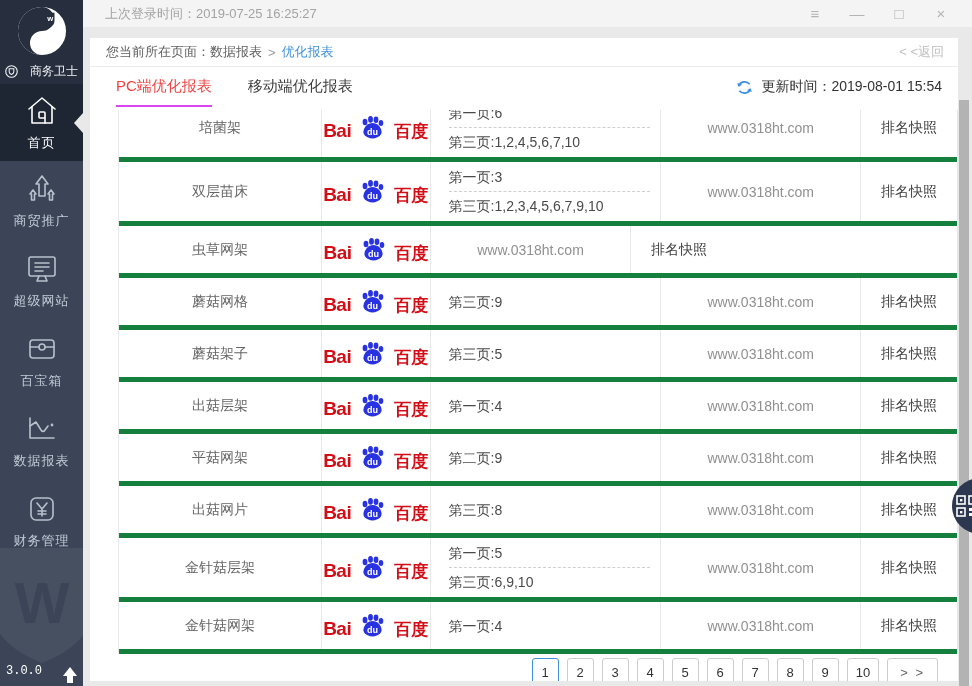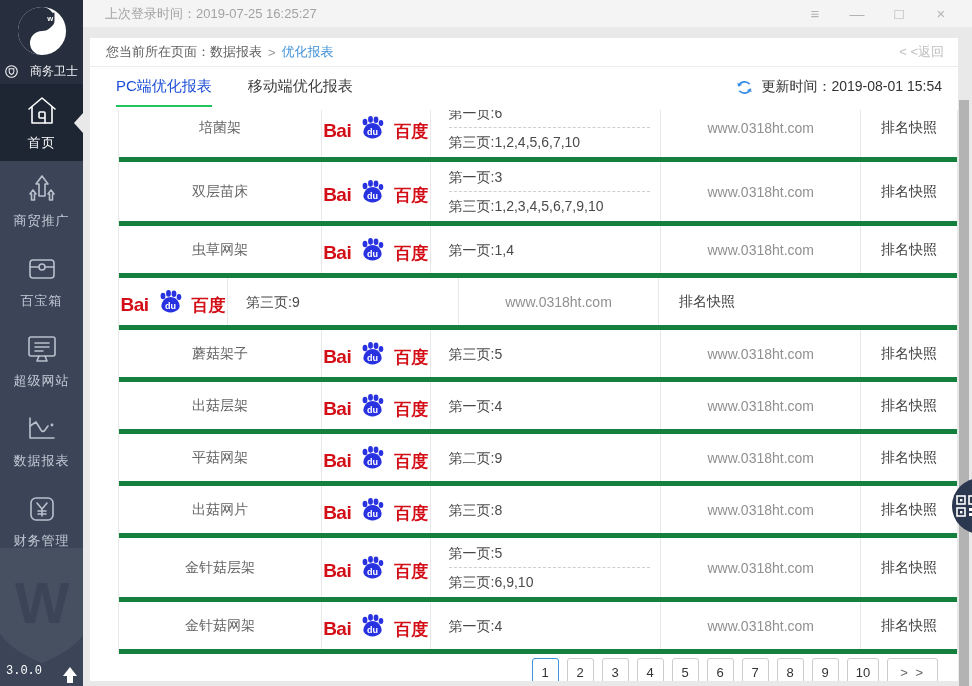--- a/index.html
+++ b/index.html
@@ -32,21 +32,21 @@
   .card { position:absolute; left:7px; top:38px; width:868px; height:643px; background:#ffffff; overflow:hidden; }
 
   .breadcrumb-row { height:29px; display:flex; align-items:center; padding:0 14px 0 16px; border-bottom:1px solid #ececec; font-size:13px; }
   .bc-static { color:#5f5f5f; }
   .bc-sep { color:#9a9a9a; margin:0 6px; }
   .bc-link { color:#4192d9; cursor:pointer; }
   .bc-back { margin-left:auto; color:#c0c0c0; font-size:13px; cursor:pointer; }
 
   .tab-row { height:40px; display:flex; align-items:center; padding:0 16px 0 26px; }
   .tab { font-size:15px; color:#3c3c3c; margin-right:36px; cursor:pointer; height:40px; line-height:38px; }
-  .tab.active { color:#1d4ed8; border-bottom:2px solid #22c55e; }
+  .tab.active { color:#ef4444; border-bottom:2px solid #d946ef; }
   .refresh-area { margin-left:auto; display:flex; align-items:center; gap:8px; font-size:14px; color:#333333; }
   .refresh-icon { cursor:pointer; display:flex; }
 
   
   .table-clip { position:absolute; left:28px; top:72px; width:840px; overflow:hidden; height:544px; }
   .rank-table { margin-top:-12px; border-left:1px solid #e8e8e8; border-right:1px solid #e8e8e8; }
   .trow { display:flex; border-bottom:5px solid #15803d; }
   .tcell { display:flex; align-items:center; justify-content:center; border-right:1px solid #e8e8e8; }
   .tcell:last-child { border-right:none; }
   .c-kw { width:203px; font-size:14px; color:#666666; }
@@ -114,36 +114,36 @@
             <path fill="none" stroke="#b9c0cc" stroke-width="1.6" stroke-linecap="round" stroke-linejoin="round" d="M18 4 L24 12 H21 V24 H15 V12 H12 Z"></path>
             <path fill="none" stroke="#b9c0cc" stroke-width="1.6" stroke-linecap="round" stroke-linejoin="round" d="M9 18 L12 22 H10.5 V28 H7.5 V22 H6 Z"></path>
             <path fill="none" stroke="#b9c0cc" stroke-width="1.6" stroke-linecap="round" stroke-linejoin="round" d="M27 18 L30 22 H28.5 V28 H25.5 V22 H24 Z"></path>
           </svg>
         </span>
         <span class="nav-label">商贸推广</span>
       </div>
       <div class="nav-item">
         <span class="nav-icon">
           <svg width="36" height="34" viewBox="0 0 36 34">
+            <rect x="5" y="5" width="26" height="19" rx="2" fill="none" stroke="#b9c0cc" stroke-width="1.6" stroke-linecap="round" stroke-linejoin="round"></rect>
+            <path fill="none" stroke="#b9c0cc" stroke-width="1.6" stroke-linecap="round" stroke-linejoin="round" d="M11 11 H25 M11 15 H25 M11 19 H19"></path>
+            <path fill="none" stroke="#b9c0cc" stroke-width="1.6" stroke-linecap="round" stroke-linejoin="round" d="M15 24 L13 29 H23 L21 24"></path>
+          </svg>
+        </span>
+        <span class="nav-label">超级网站</span>
+      </div>
+      <div class="nav-item">
+        <span class="nav-icon">
+          <svg width="36" height="34" viewBox="0 0 36 34">
             <rect x="6" y="8" width="24" height="18" rx="3" fill="none" stroke="#b9c0cc" stroke-width="1.6" stroke-linecap="round" stroke-linejoin="round"></rect>
             <path fill="none" stroke="#b9c0cc" stroke-width="1.6" stroke-linecap="round" stroke-linejoin="round" d="M6 15 H15 M21 15 H30"></path>
             <circle cx="18" cy="15" r="3" fill="none" stroke="#b9c0cc" stroke-width="1.6" stroke-linecap="round" stroke-linejoin="round"></circle>
           </svg>
         </span>
         <span class="nav-label">百宝箱</span>
-      </div>
-      <div class="nav-item">
-        <span class="nav-icon">
-          <svg width="36" height="34" viewBox="0 0 36 34">
-            <rect x="5" y="5" width="26" height="19" rx="2" fill="none" stroke="#b9c0cc" stroke-width="1.6" stroke-linecap="round" stroke-linejoin="round"></rect>
-            <path fill="none" stroke="#b9c0cc" stroke-width="1.6" stroke-linecap="round" stroke-linejoin="round" d="M11 11 H25 M11 15 H25 M11 19 H19"></path>
-            <path fill="none" stroke="#b9c0cc" stroke-width="1.6" stroke-linecap="round" stroke-linejoin="round" d="M15 24 L13 29 H23 L21 24"></path>
-          </svg>
-        </span>
-        <span class="nav-label">超级网站</span>
       </div>
       <div class="nav-item">
         <span class="nav-icon">
           <svg width="36" height="34" viewBox="0 0 36 34">
             <path fill="none" stroke="#b9c0cc" stroke-width="1.6" stroke-linecap="round" stroke-linejoin="round" d="M6 6 V26 H30"></path>
             <path fill="none" stroke="#b9c0cc" stroke-width="1.6" stroke-linecap="round" stroke-linejoin="round" d="M6 14 L12 10 L17 18 Q19 21 21 18 L24 14"></path>
             <circle cx="28" cy="13" r="1.4" fill="#b9c0cc" stroke="none"></circle>
           </svg>
         </span>
         <span class="nav-label">数据报表</span>
@@ -271,27 +271,25 @@
                     <ellipse cx="11.5" cy="4.4" rx="2.4" ry="3.3" fill="#2932e1"></ellipse>
                     <ellipse cx="17" cy="4.8" rx="2.4" ry="3.2" fill="#2932e1"></ellipse>
                     <ellipse cx="22" cy="8" rx="2.3" ry="3" fill="#2932e1"></ellipse>
                     <path d="M13.5 8 q6 0 8.5 6 q2 5.5 -3 8 q-3.5 1.6 -5.5 1.6 q-2 0 -5.5 -1.6 q-5 -2.5 -3 -8 q2.5 -6 8.5 -6 Z" fill="#2932e1"></path>
                     <text x="13.5" y="20" font-size="9" font-weight="bold" fill="#ffffff" text-anchor="middle">du</text>
                   </svg>
                 </span>
                 <span class="baidu-cn">百度</span>
               </span>
             </div>
-            <div class="tcell c-rank">
-              <div class="rank-line">第一页:1,4</div>
-            </div>
-            <div class="tcell c-url">www.0318ht.com</div>
-            <div class="tcell c-act">排名快照</div>
-          </div>
-          <div class="trow" style="height: 52px;">
+            <div class="tcell c-url">www.0318ht.com</div>
+            <div class="tcell c-act">排名快照</div>
+          </div>
+          <div class="trow" style="height: 52px;">
+            <div class="tcell c-kw">蘑菇网格</div>
             <div class="tcell c-eng">
               <span class="baidu-logo">
                 <span class="baidu-bai">Bai</span>
                 <span style="display:flex">
                   <svg width="27" height="26" viewBox="0 0 27 26">
                     <ellipse cx="6" cy="7" rx="2.4" ry="3.2" fill="#2932e1"></ellipse>
                     <ellipse cx="11.5" cy="4.4" rx="2.4" ry="3.3" fill="#2932e1"></ellipse>
                     <ellipse cx="17" cy="4.8" rx="2.4" ry="3.2" fill="#2932e1"></ellipse>
                     <ellipse cx="22" cy="8" rx="2.3" ry="3" fill="#2932e1"></ellipse>
                     <path d="M13.5 8 q6 0 8.5 6 q2 5.5 -3 8 q-3.5 1.6 -5.5 1.6 q-2 0 -5.5 -1.6 q-5 -2.5 -3 -8 q2.5 -6 8.5 -6 Z" fill="#2932e1"></path>

